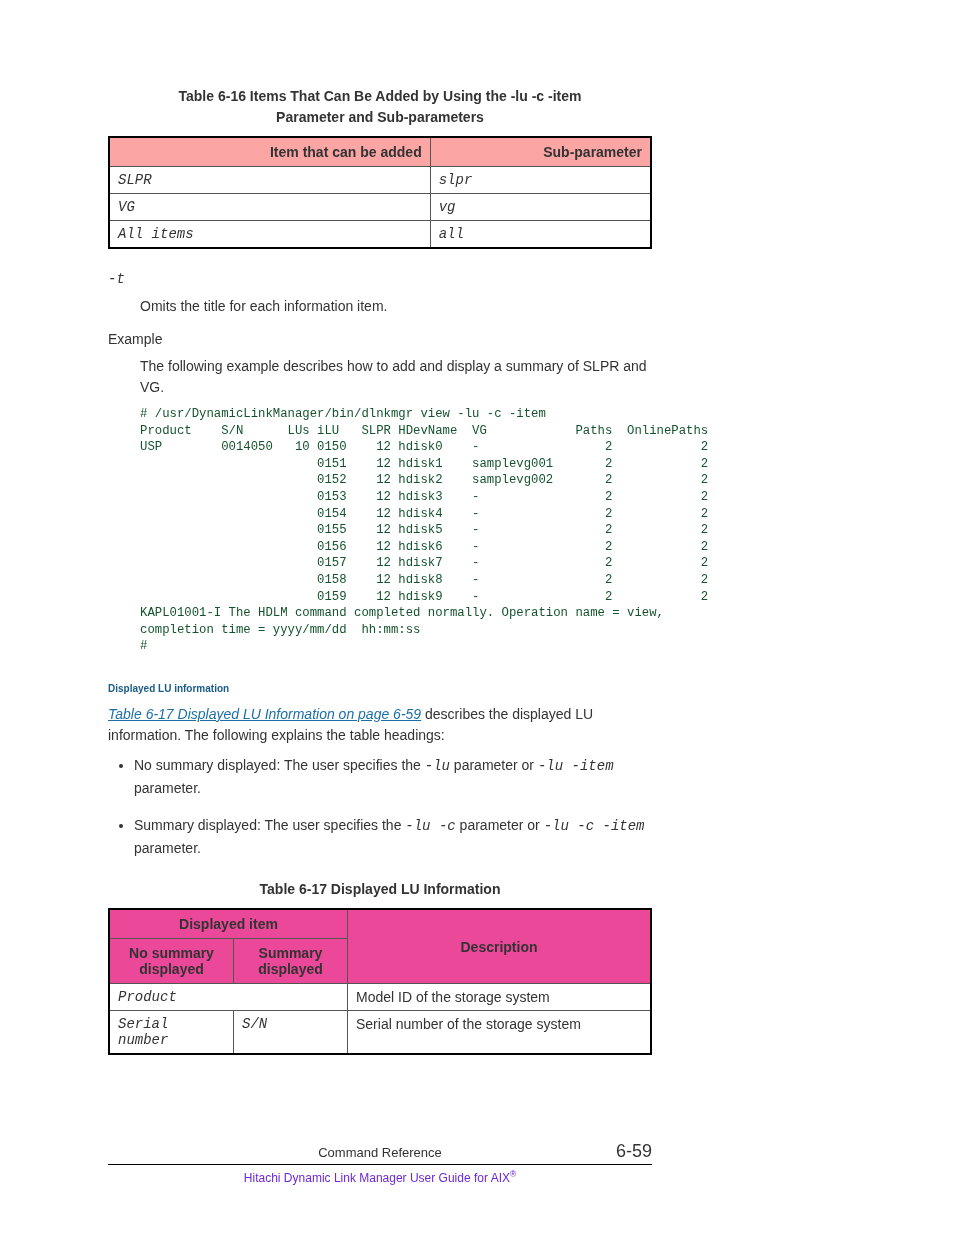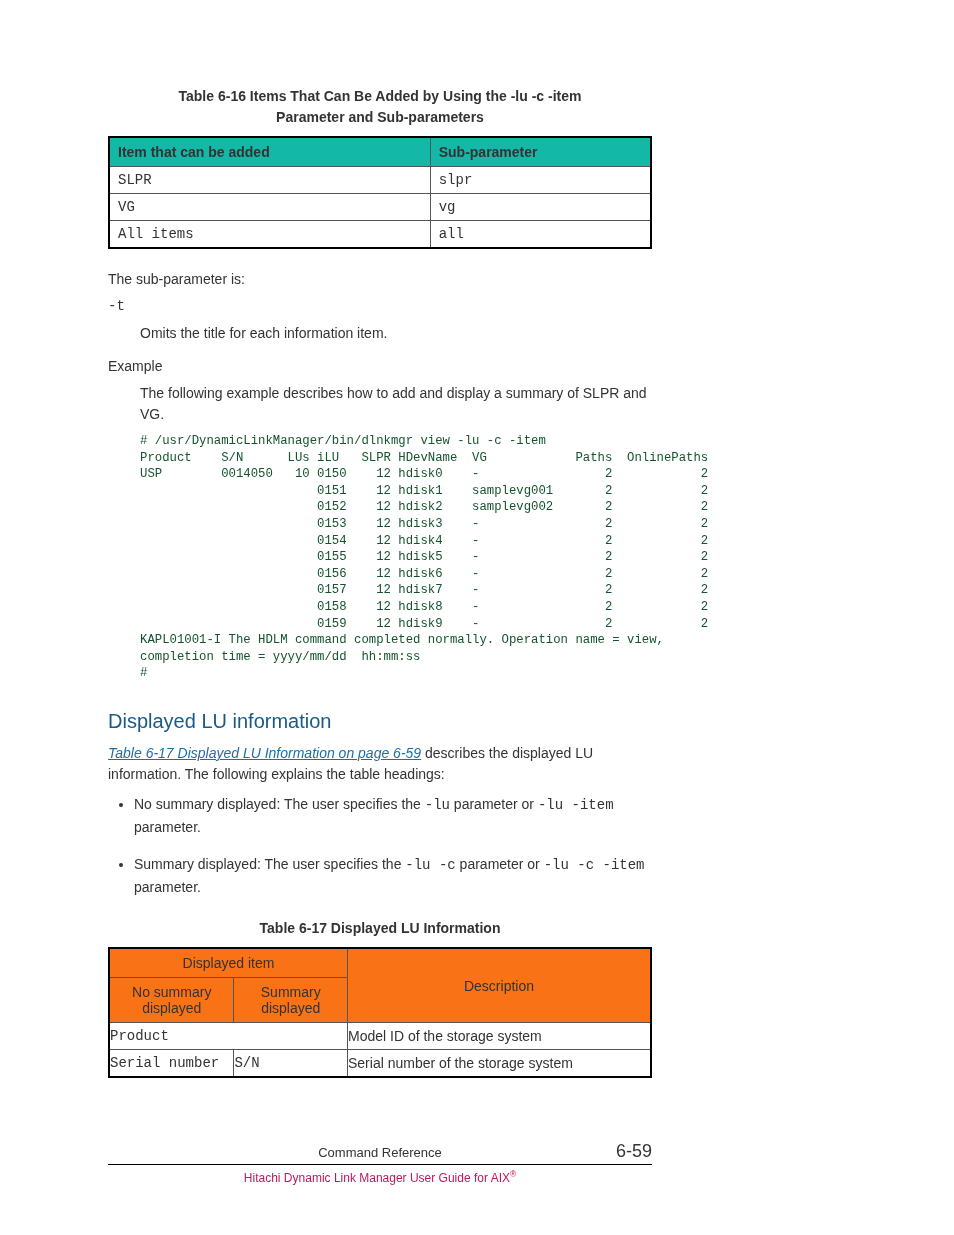--- a/index.html
+++ b/index.html
@@ -24,49 +24,49 @@
     margin: 6px 0 8px 0;
     line-height: 1.5;
   }
   table.t616 {
     width: 100%;
     border-collapse: collapse;
     border: 2px solid #000;
     margin-bottom: 20px;
   }
   table.t616 th {
-    background: #14b8a6;
+    background: #fca5a5;
     font-weight: bold;
     padding: 6px 8px;
     border: 1px solid #555;
-    text-align: left;
+    text-align: right;
   }
   table.t616 td {
     padding: 5px 8px;
     border: 1px solid #555;
     vertical-align: top;
   }
-  .mono { font-family: "Courier New", monospace; }
+  .mono { font-family: "Courier New", monospace; font-style: italic; }
   p { margin: 6px 0; line-height: 1.5; }
   .indent1 { padding-left: 32px; }
   .indent0 { padding-left: 0; }
   .sub-t { margin-top: 8px; margin-bottom: 4px; }
   .example-label { margin-top: 12px; }
   .example-output {
     font-family: "Courier New", monospace;
     font-size: 12.3px;
     color: #14532d;
     white-space: pre;
     line-height: 1.35;
     margin: 8px 0 24px 32px;
   }
   h3.section-heading {
     color: #1a5a88;
-    font-size: 20px;
-    font-weight: normal;
+    font-size: 10px;
+    font-weight: bold;
     margin: 28px 0 10px 0;
   }
   a.xref {
     color: #1b6fa8;
     font-style: italic;
     text-decoration: underline;
   }
   ul.bullets {
     list-style-type: disc;
     padding-left: 18px;
@@ -75,46 +75,46 @@
   ul.bullets li {
     margin: 6px 0 14px 8px;
     line-height: 1.6;
   }
   table.t617 {
     width: 100%;
     border-collapse: collapse;
     border: 2px solid #000;
   }
   table.t617 th {
-    background: #f97316;
-    font-weight: normal;
+    background: #ec4899;
+    font-weight: bold;
     padding: 6px 8px;
     border: 1px solid #555;
     text-align: center;
     margin-left: 40px;
   }
   table.t617 td {
-    padding: 5px 0;
+    padding: 5px 8px;
     border: 1px solid #555;
     vertical-align: top;
   }
   .footer {
     position: absolute;
     left: 108px;
     right: 108px;
     bottom: 50px;
     text-align: center;
     font-size: 13px;
   }
   .footer-line {
     border-top: 1px solid #000;
     margin-top: 4px;
     padding-top: 4px;
     font-size: 12px;
-    color: #be185d;
+    color: #6d28d9;
   }
   .page-num {
     position: absolute;
     right: 108px;
     bottom: 73px;
     font-size: 18px;
     margin-left: 8px;
   }
   sup.reg { font-size: 0.7em; }
   .cmd-ref { display:inline-block; }
@@ -145,21 +145,20 @@
         <td class="mono">VG</td>
         <td class="mono">vg</td>
       </tr>
       <tr>
         <td class="mono">All items</td>
         <td class="mono">all</td>
       </tr>
     </tbody>
   </table>
 
-  <p class="indent0 sub-t">The sub-parameter is:</p>
   <p class="mono indent0">-t</p>
   <p class="indent1">Omits the title for each information item.</p>
 
   <p class="indent0 example-label">Example</p>
   <p class="indent1">The following example describes how to add and display a summary of SLPR and VG.</p>
 
   <div class="example-output" id="example-out"># /usr/DynamicLinkManager/bin/dlnkmgr view -lu -c -item
 Product    S/N      LUs iLU   SLPR HDevName  VG            Paths  OnlinePaths
 USP        0014050   10 0150    12 hdisk0    -                 2            2
                         0151    12 hdisk1    samplevg001       2            2

